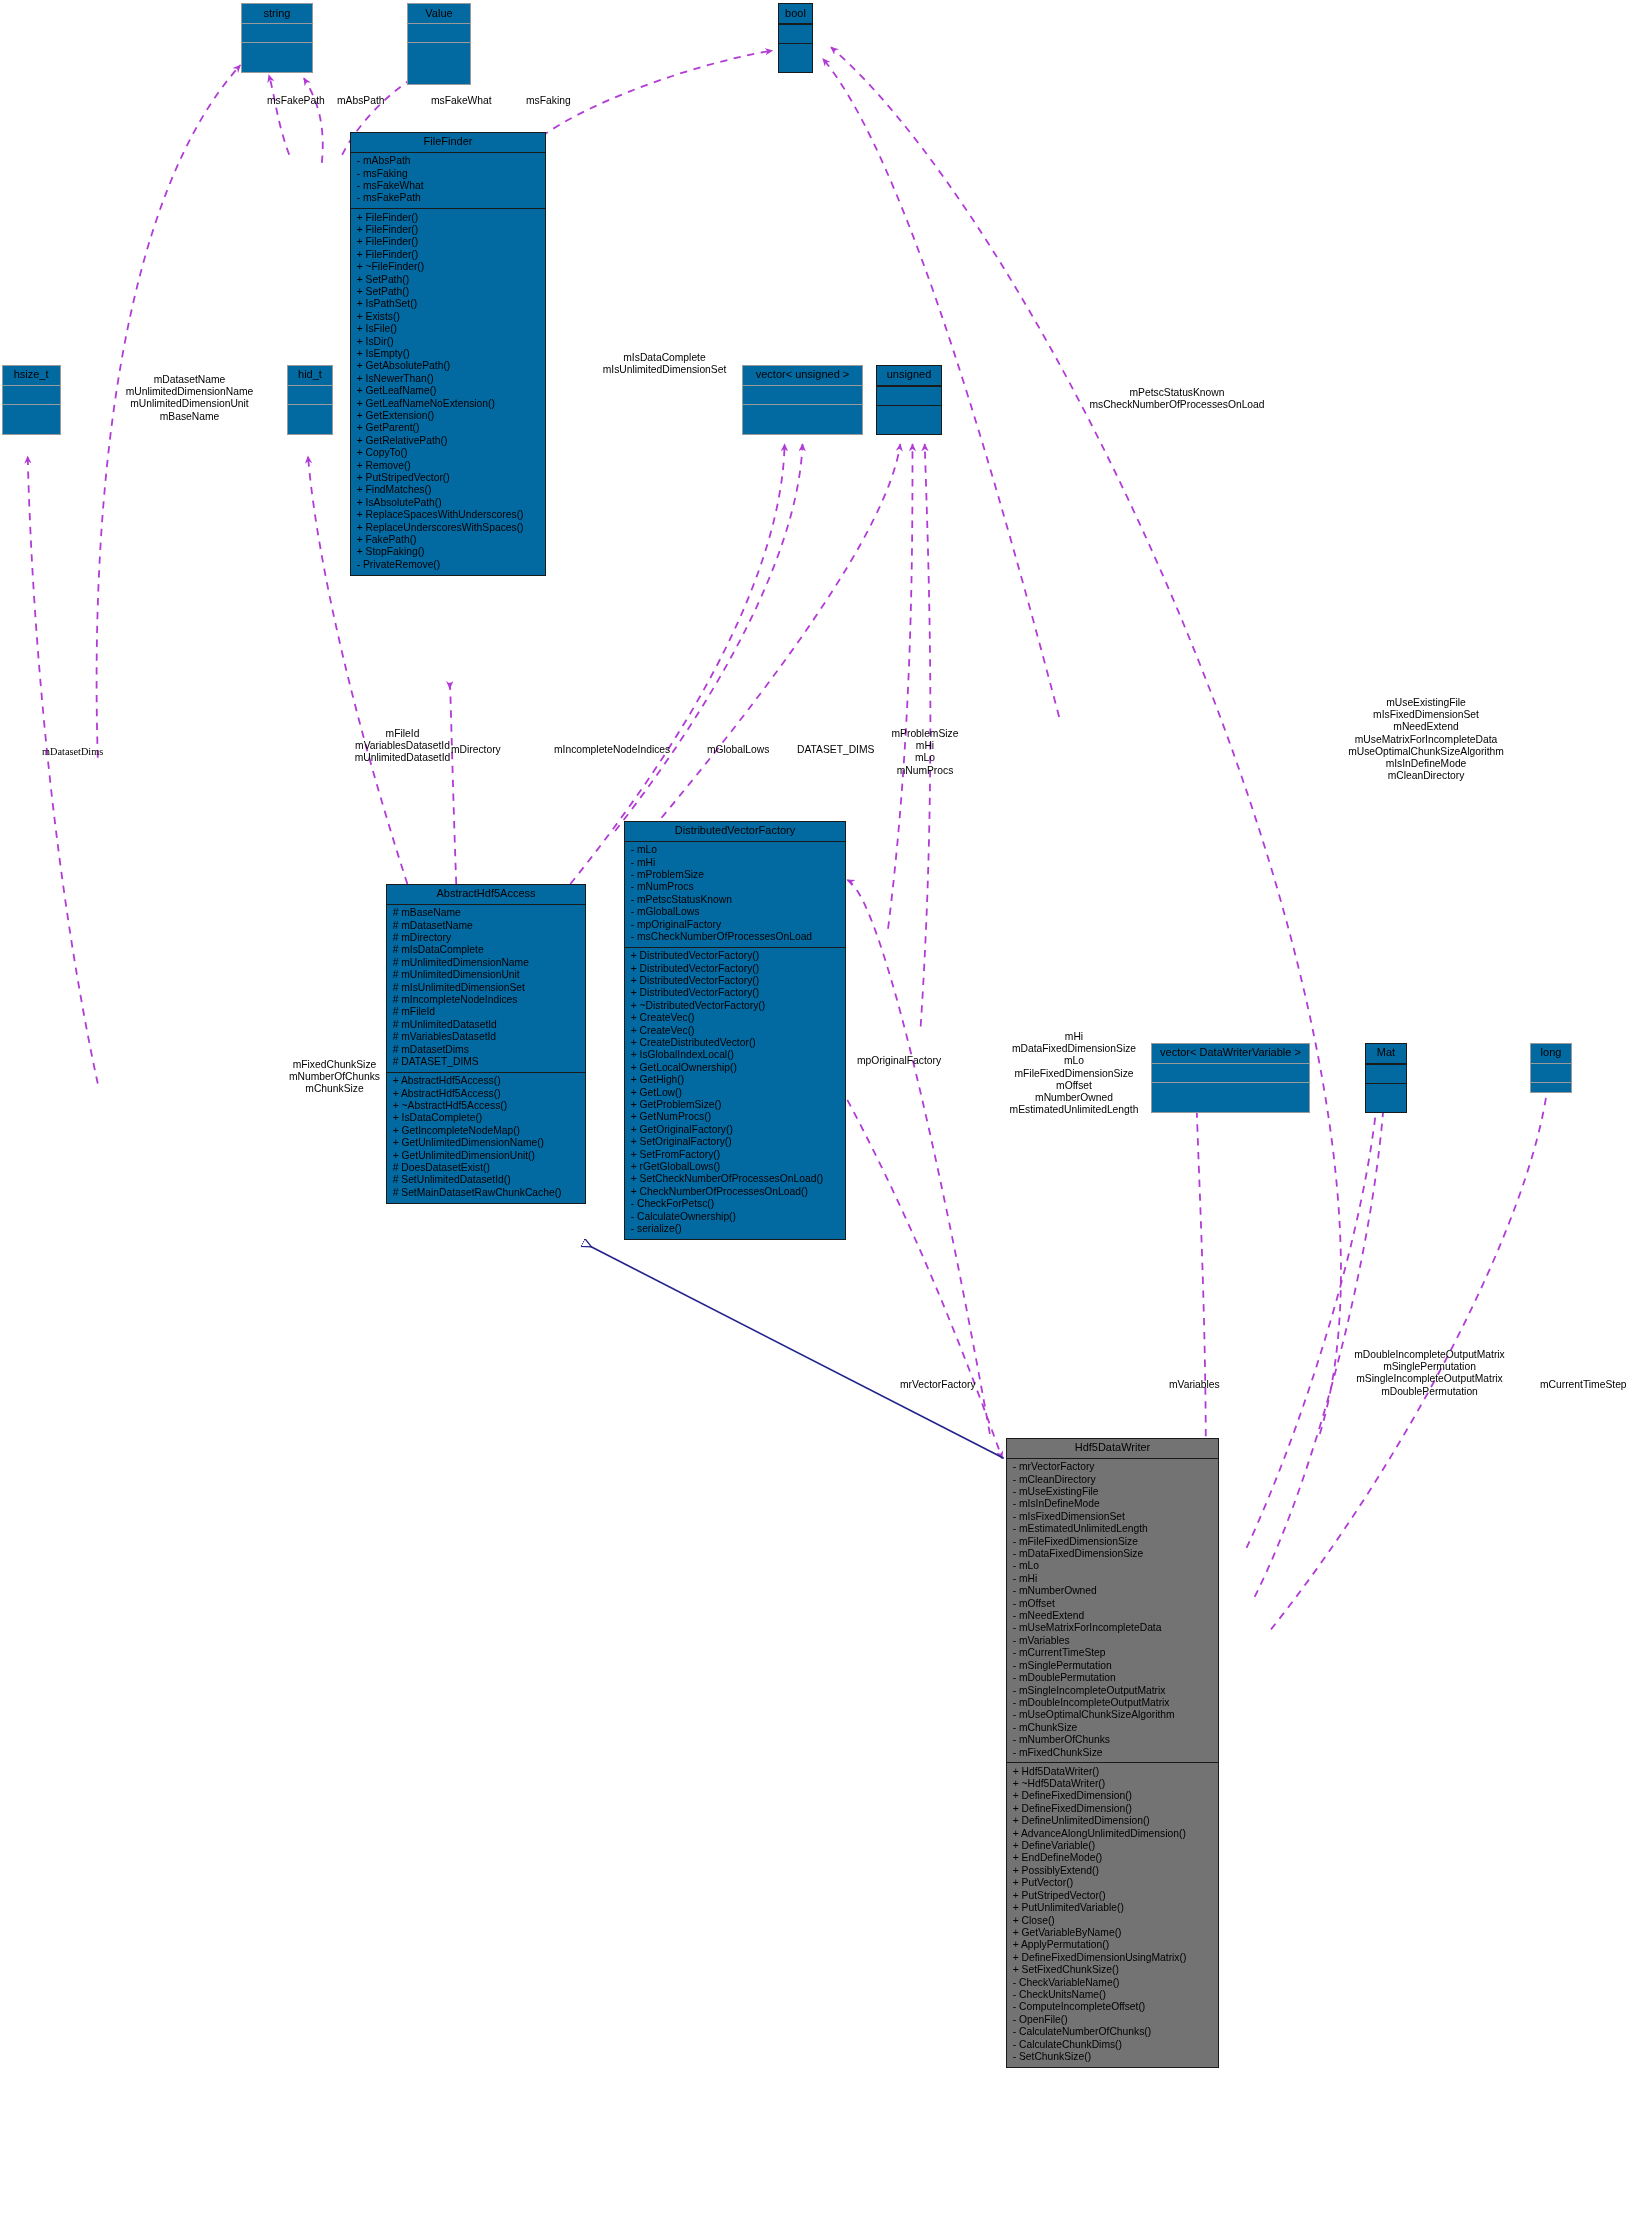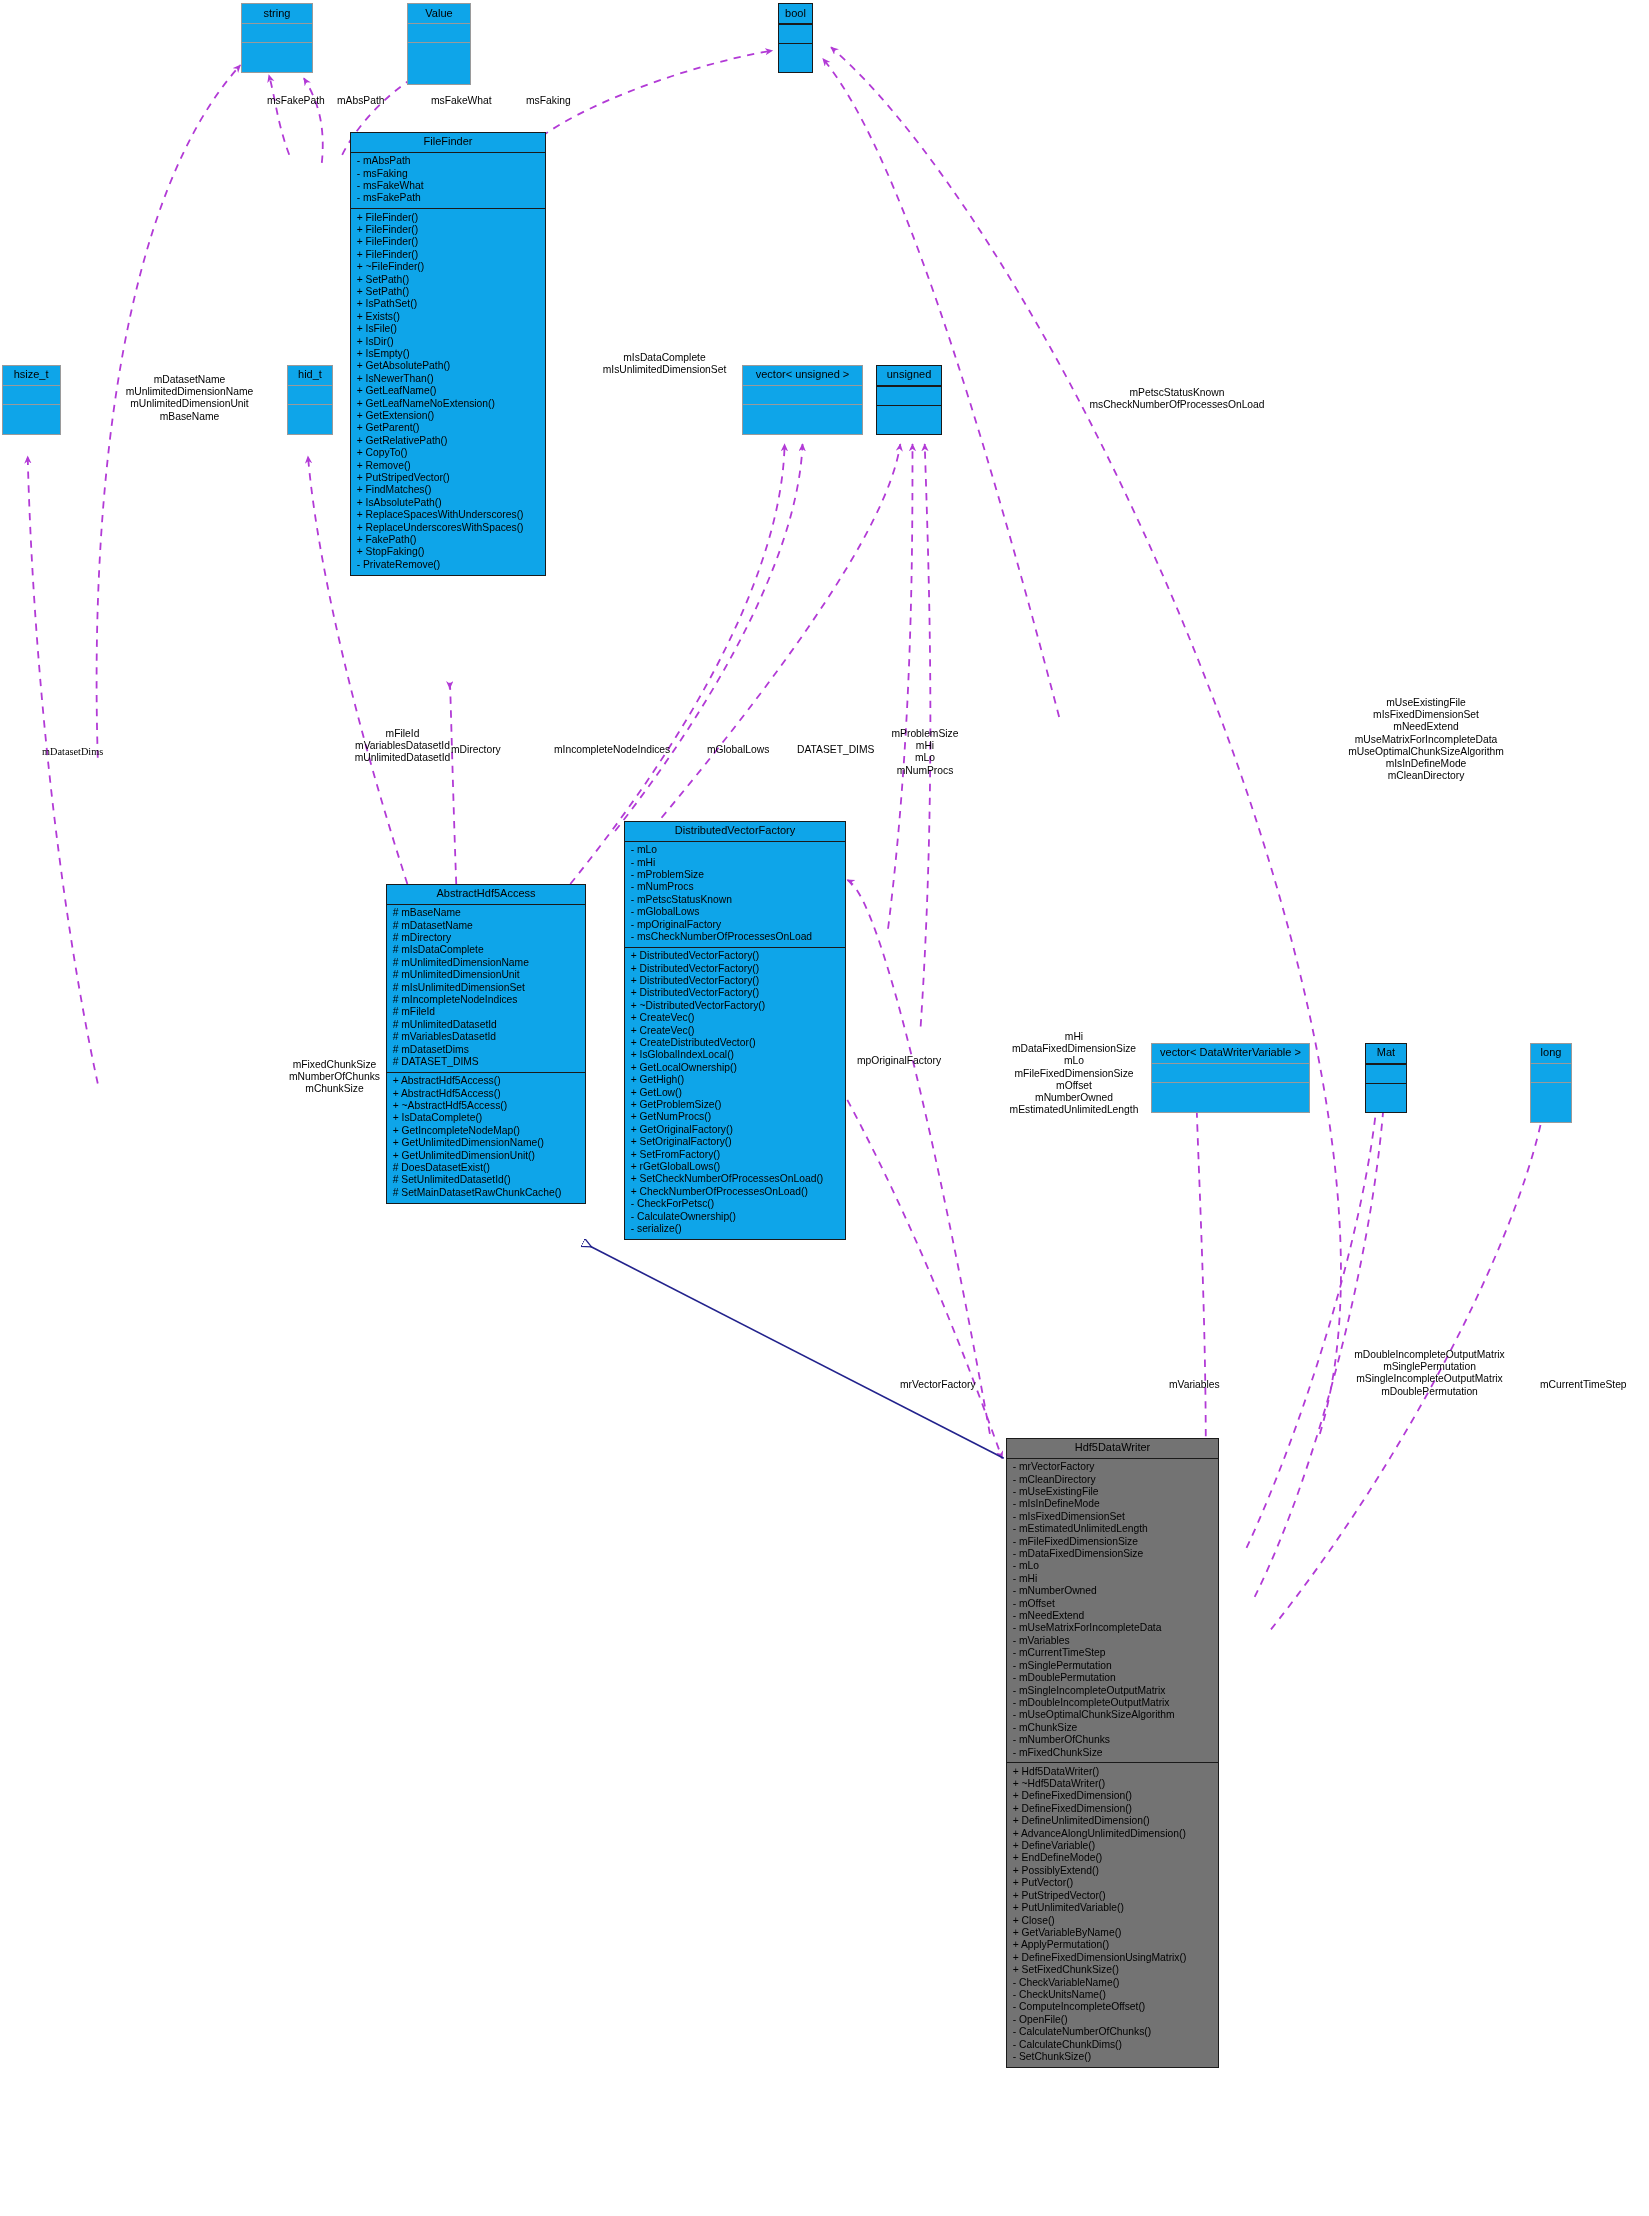--- a/index.html
+++ b/index.html
@@ -25,21 +25,21 @@
     position: absolute;
     left: 0; top: 0;
     width: 1649px;
     height: 2216px;
     pointer-events: none;
   }
   
   .node {
     position: absolute;
     box-sizing: border-box;
-    background: #0ea5e9;
+    background: #0369a1;
     border: 0.8px solid #9a9a9a;
     font-size: 10.6px;
     color: #000000;
   }
   .node.bold {
     border: 1.6px solid #1a1a1a;
   }
   .node.filled {
     background: #737373;
   }
@@ -183,21 +183,21 @@
     <div class="sep band"></div>
     <div class="sep band"></div>
   </div>
 
   <div class="node typenode bold" style="left:1365px; top:1043px; width:42px; height:70px;">
     <div class="title">Mat</div>
     <div class="sep band"></div>
     <div class="sep band"></div>
   </div>
 
-  <div class="node typenode" style="left:1530px; top:1043px; width:42px; height:80px;">
+  <div class="node typenode" style="left:1530px; top:1043px; width:42px; height:50px;">
     <div class="title">long</div>
     <div class="sep band"></div>
     <div class="sep band"></div>
   </div>
 
   <div class="node bold" style="left:350px; top:132px; width:196px;">
     <div class="title">FileFinder</div>
     <div class="compartment">
       <div class="row">- mAbsPath</div>
       <div class="row">- msFaking</div>

